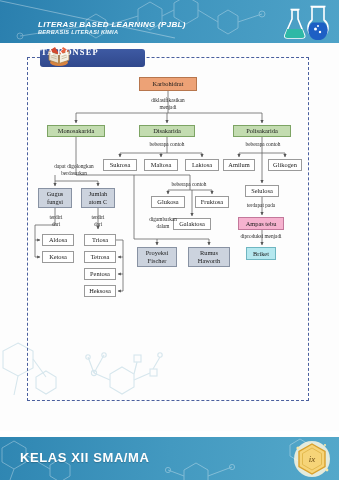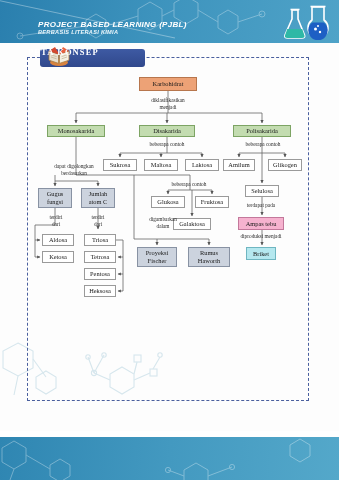--- a/index.html
+++ b/index.html
@@ -145,21 +145,21 @@
       <line x1="138" y1="16" x2="106" y2="26"></line>
       <line x1="198" y1="10" x2="218" y2="22"></line>
       <line x1="238" y1="22" x2="262" y2="14"></line>
       <line x1="20" y1="36" x2="86" y2="26"></line>
       <circle cx="262" cy="14" r="3"></circle>
       <circle cx="20" cy="36" r="3"></circle>
     </g>
   </svg>
   <div id="header-diag"></div>
 
-  <div id="hdr-sub1">PROJECT BASED LEARNING (PJBL)</div>
+  <div id="hdr-sub1">LITERASI BASED LEARNING (PJBL)</div>
   <div id="hdr-sub2">BERBASIS LITERASI KIMIA</div>
 
   <svg id="hdr-flasks" viewBox="0 0 52 40">
 
     <g stroke="#ffffff" stroke-width="1.6" fill="none" stroke-linejoin="round">
       <path d="M11 8 L11 17 L4 33 Q3 36 6.5 36 L21 36 Q24.5 36 23.5 33 L17 17 L17 8 Z"></path>
       <line x1="9.5" y1="7.5" x2="18.5" y2="7.5"></line>
     </g>
     <path d="M6.3 27 L21.2 27 L23.3 33 Q24.4 36 21 36 L6.5 36 Q3 36 4.1 33 Z" fill="#2fb8a6"></path>
 
@@ -384,14 +384,26 @@
       <line x1="26" y1="18" x2="50" y2="32"></line>
       <line x1="14" y1="32" x2="10" y2="43"></line>
       <polygon points="196,26 208,33 208,46 196,53 184,46 184,33"></polygon>
       <line x1="184" y1="39" x2="168" y2="33"></line>
       <circle cx="168" cy="33" r="2.6"></circle>
       <line x1="208" y1="39" x2="232" y2="30"></line>
       <circle cx="232" cy="30" r="2.6"></circle>
       <polygon points="300,2 310,8 310,19 300,25 290,19 290,8"></polygon>
     </g>
   </svg>
-
+  <div id="ftr-title">KELAS XII SMA/MA</div>
+
+  <div id="badge">
+    <svg viewBox="0 0 38 38" style="position:absolute;left:0;top:0;width:38px;height:38px;">
+      <circle cx="19" cy="19" r="18" fill="#fdf7e0" opacity=".85"></circle>
+      <polygon points="19,4 32,11.5 32,26.5 19,34 6,26.5 6,11.5" fill="#f6d478" stroke="#d9a12c" stroke-width="1.4"></polygon>
+      <polygon points="19,8 28.5,13.5 28.5,24.5 19,30 9.5,24.5 9.5,13.5" fill="none" stroke="#e0b64a" stroke-width=".9"></polygon>
+      <circle cx="5" cy="8" r="1.6" fill="#f8e7a8"></circle>
+      <circle cx="34" cy="30" r="1.4" fill="#f8e7a8"></circle>
+      <circle cx="32" cy="5" r="1.1" fill="#f8e7a8"></circle>
+    </svg>
+    <div id="badge-text">ix</div>
+  </div>
 </div>
 
 </body></html>

